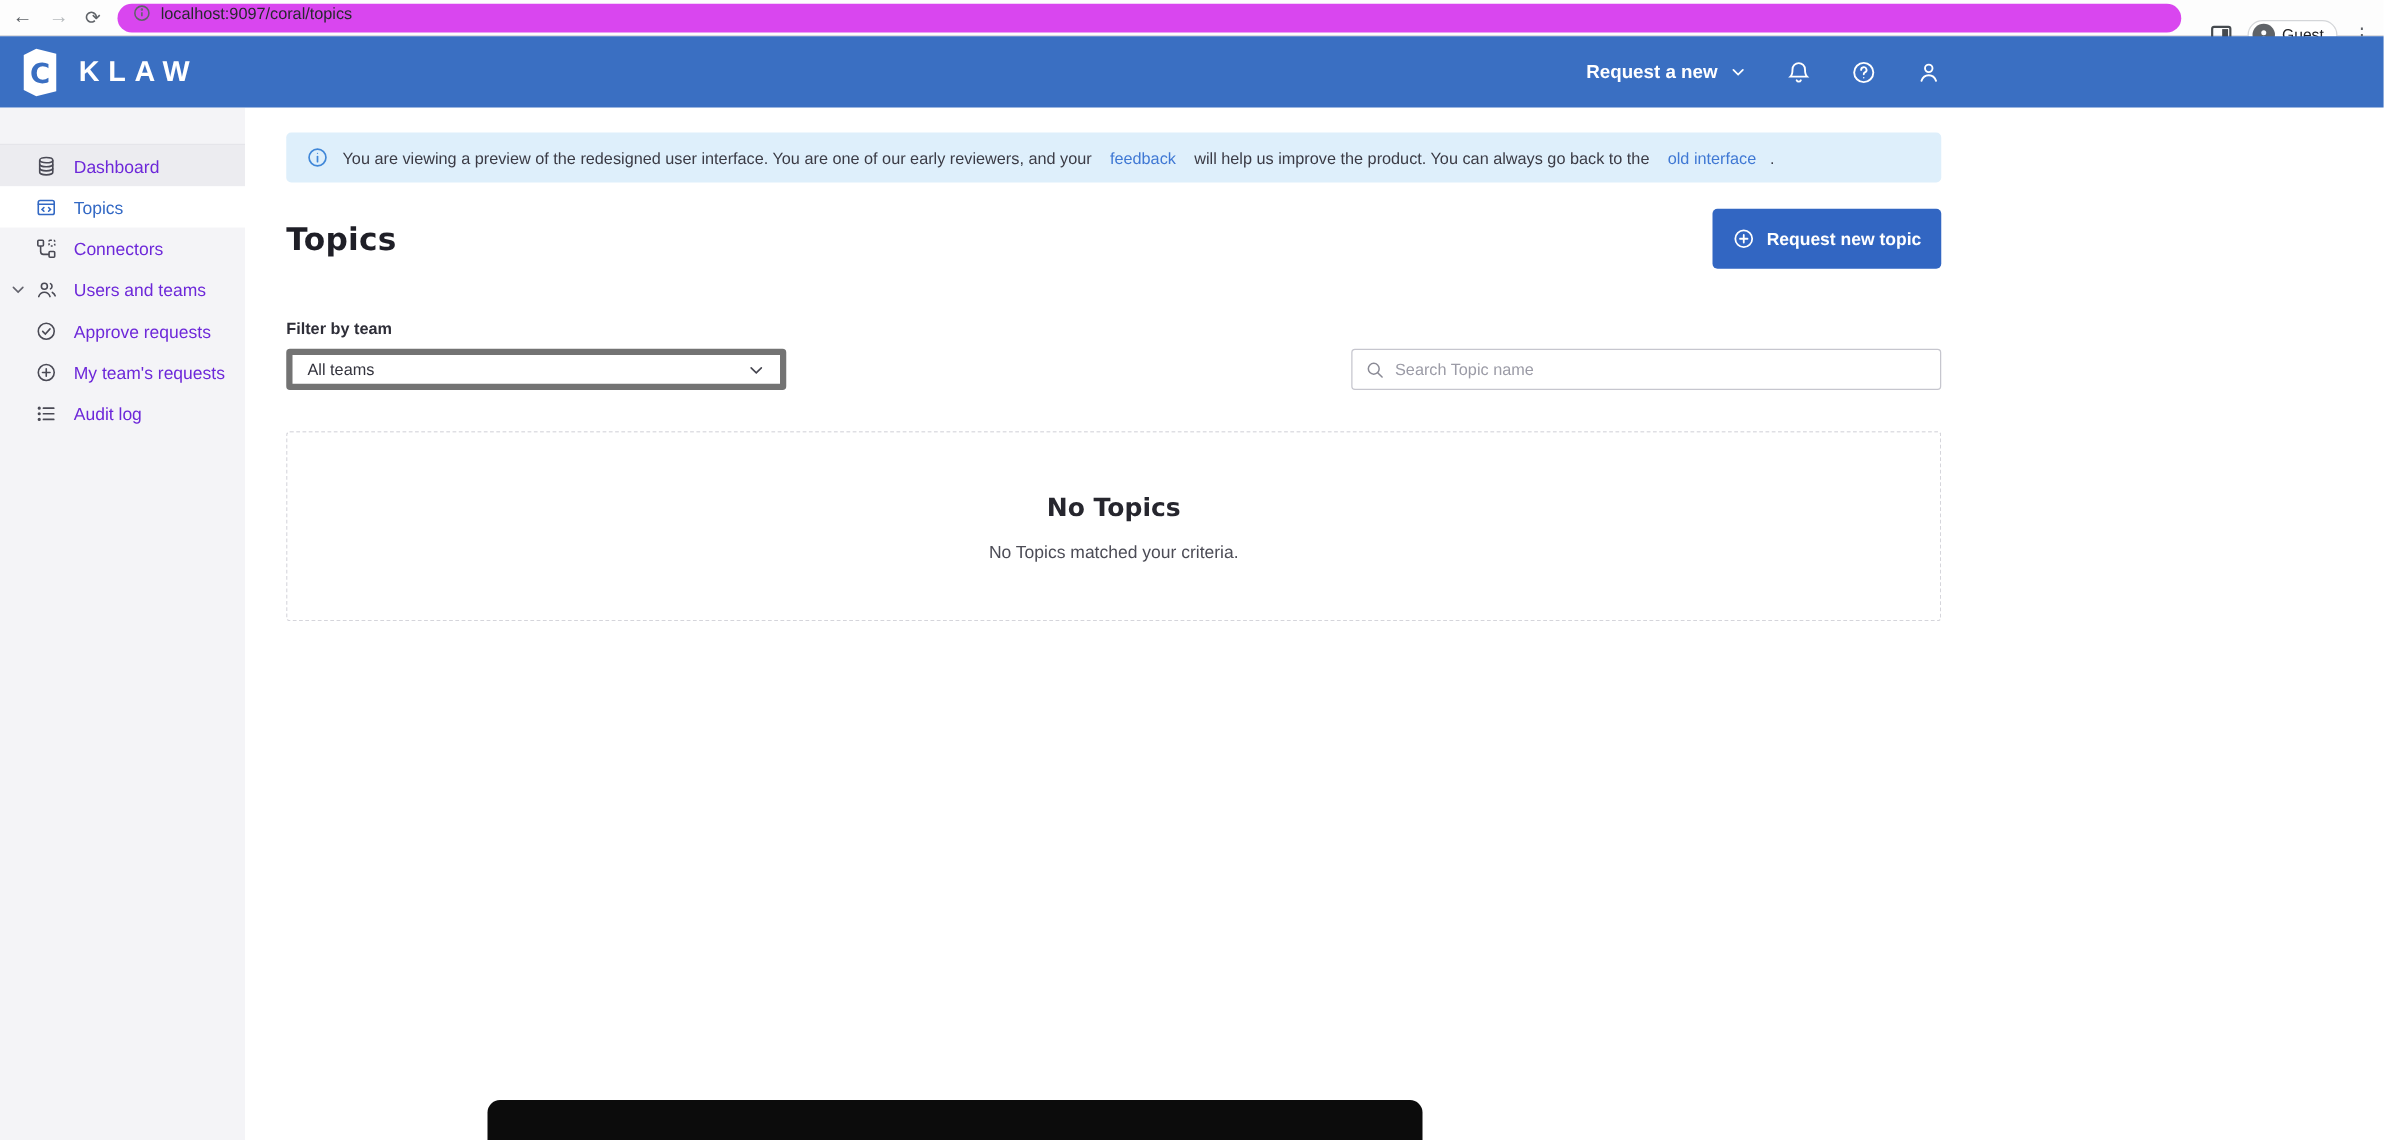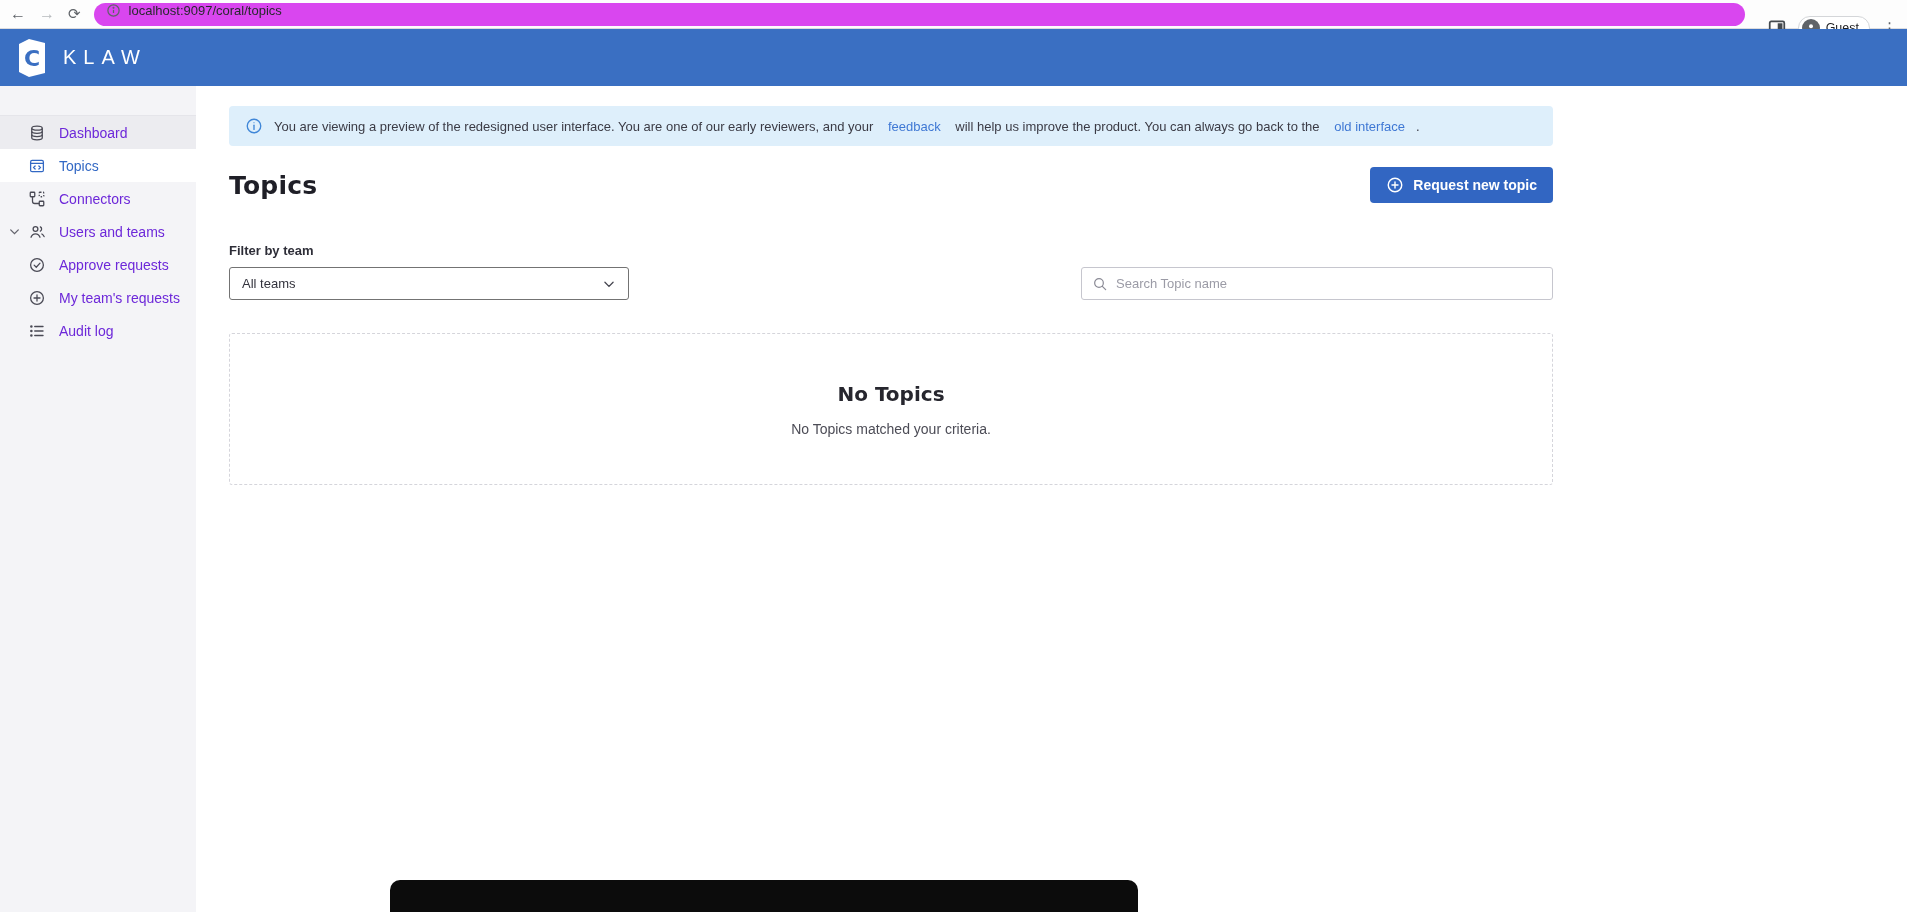--- a/index.html
+++ b/index.html
@@ -20,21 +20,21 @@
                 border-radius:12px; padding:2px 10px 2px 3px; font-size:12.5px;
                 color:#202124; background:#fff; cursor:pointer; }
   .guest-avatar { width:18px; height:18px; border-radius:50%; background:#5f6368;
                   display:flex; align-items:center; justify-content:center; }
   .dots { font-size:15px; color:#5f6368; letter-spacing:0; cursor:pointer; }
 
   
   .app-header { position:relative; height:57px; background:#3a6fc2;
                 display:flex; align-items:center; padding-left:14px; }
   .brand { display:flex; align-items:center; gap:15px; cursor:pointer; }
-  .brand-text { color:#fff; font-size:20px; letter-spacing:7px; font-weight:400; }
+  .brand-text { color:#fff; font-size:23px; letter-spacing:7px; font-weight:700; }
   .header-actions { position:absolute; right:354px; top:0; height:100%;
                     display:flex; align-items:center; gap:32px; color:#fff; }
   .request-new { display:flex; align-items:center; gap:10px; font-weight:700;
                  font-size:15px; cursor:pointer; }
   .hicon { width:20px; height:20px; cursor:pointer; }
 
   
   .sidebar { position:fixed; left:0; top:86px; bottom:0; width:196px;
              background:#f4f4f7; }
   .team-block { padding:24px 24px 0 24px; }
@@ -55,27 +55,27 @@
   .container { margin-left:33px; width:1324px; }
   .banner { margin-top:20px; height:40px; background:#deeffb; border-radius:4px;
             display:flex; align-items:center; gap:11px; padding:0 16px;
             font-size:13px; color:#3b3b45; }
   .banner span { white-space:pre-wrap; }
   .banner a { color:#3f78d4; text-decoration:none; cursor:pointer; }
   .title-row { margin-top:21px; display:flex; justify-content:space-between;
                align-items:center; }
   .page-title { font-family:"DejaVu Sans", sans-serif; font-size:25px;
                 font-weight:bold; color:#1f1f27; letter-spacing:.2px; }
-  .btn-primary { background:#3266c2; color:#fff; height:36px; border:none;
+  .btn-primary { background:#3266c2; color:#fff; height:48px; border:none;
                  border-radius:4px; padding:0 16px; display:flex; align-items:center;
                  gap:9px; font-weight:700; font-size:14px; cursor:pointer;
                  font-family:"Liberation Sans", sans-serif; }
   .filters { margin-top:40px; display:flex; gap:15px; align-items:flex-end; }
   .filter-label { font-size:13px; font-weight:600; color:#2e2e38; margin-bottom:9px; }
-  .select { height:33px; border:1px solid #737373; border-radius:3px; background:#fff;
+  .select { height:33px; border:5px solid #737373; border-radius:3px; background:#fff;
             display:flex; align-items:center; justify-content:space-between;
             padding:0 12px; font-size:13px; color:#33333d; cursor:pointer; }
   .select-team { width:400px; }
   .select-env { width:421px; }
   .select svg { width:14px; height:14px; color:#45454f; }
   .search-box { margin-left:auto; width:472px; height:33px; border:1px solid #c6c6ce;
                 border-radius:3px; display:flex; align-items:center; gap:8px;
                 padding:1px 10px; background:#fff; }
   .search-box svg { width:16px; height:16px; color:#8a8a95; flex:0 0 auto; }
   .search-box input { border:none; outline:none; flex:1; font-size:13px;
@@ -126,20 +126,41 @@
 </div>
 
 <div class="app-header">
   <div class="brand">
     <svg width="34" height="40" viewBox="0 0 34 40">
       <path d="M5 6 L15 1 L31 5 L31 35 L15 39 L5 34 Z" fill="#ffffff"></path>
       <text x="18" y="28" text-anchor="middle" font-family="DejaVu Sans, sans-serif" font-size="22" font-weight="bold" fill="#3a6fc2">C</text>
     </svg>
     <span class="brand-text">KLAW</span>
   </div>
+  <div class="header-actions">
+    <div class="request-new">
+      <span>Request a new</span>
+      <svg width="13" height="13" viewBox="0 0 24 24" fill="none" stroke="#fff" stroke-width="2.6" stroke-linecap="round">
+          <polyline points="5,9 12,16 19,9"></polyline>
+        </svg>
+    </div>
+    <svg class="hicon" viewBox="0 0 24 24" fill="none" stroke="#fff" stroke-width="1.8" stroke-linecap="round">
+      <path d="M6 9a6 6 0 0 1 12 0c0 5 1.5 6.5 2 7H4c.5-.5 2-2 2-7z"></path>
+        <path d="M10 19.5a2.2 2.2 0 0 0 4 0"></path>
+    </svg>
+    <svg class="hicon" viewBox="0 0 24 24" fill="none" stroke="#fff" stroke-width="1.8" stroke-linecap="round">
+      <circle cx="12" cy="12" r="9.2"></circle>
+        <path d="M9.5 9.5a2.6 2.6 0 1 1 3.6 2.4c-.9.4-1.1 1-1.1 1.8"></path>
+        <circle cx="12" cy="17" r="0.7" fill="#fff" stroke="none"></circle>
+    </svg>
+    <svg class="hicon" viewBox="0 0 24 24" fill="none" stroke="#fff" stroke-width="1.8" stroke-linecap="round">
+      <circle cx="12" cy="8" r="3.6"></circle>
+        <path d="M5 20c1.4-4 4.5-5.4 7-5.4s5.6 1.4 7 5.4"></path>
+    </svg>
+  </div>
 </div>
 
 <div class="sidebar">
   <div class="side-divider"></div>
 
   <div class="nav-item row-dashboard">
     <svg viewBox="0 0 24 24" fill="none" stroke="#4a4a55" stroke-width="1.7">
       <ellipse cx="12" cy="5.5" rx="7" ry="2.8"></ellipse>
         <path d="M5 5.5v4.3c0 1.5 3.1 2.8 7 2.8s7-1.3 7-2.8V5.5"></path>
         <path d="M5 9.8v4.3c0 1.5 3.1 2.8 7 2.8s7-1.3 7-2.8V9.8"></path>

